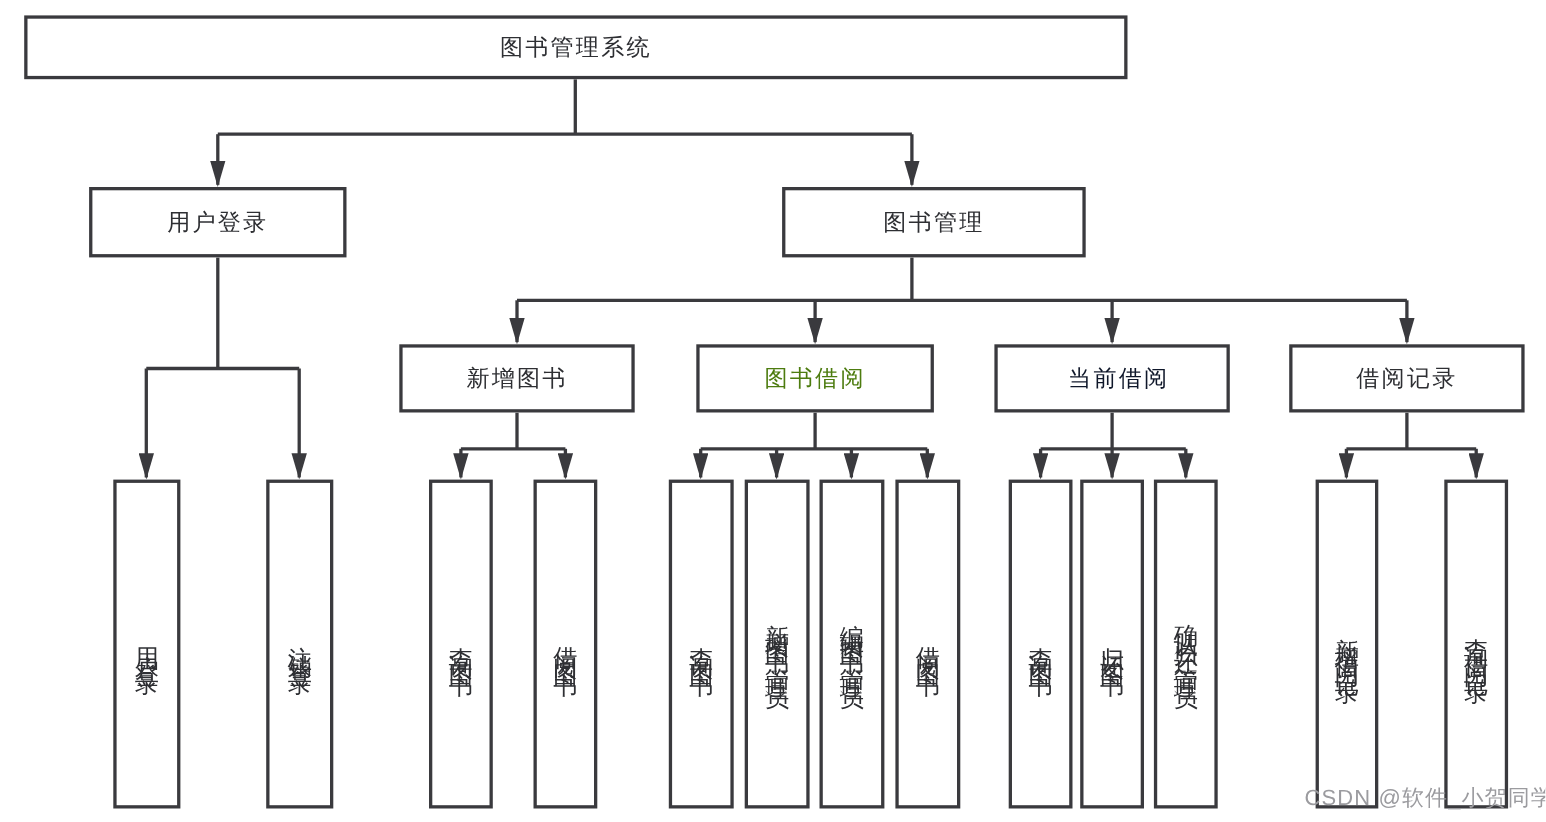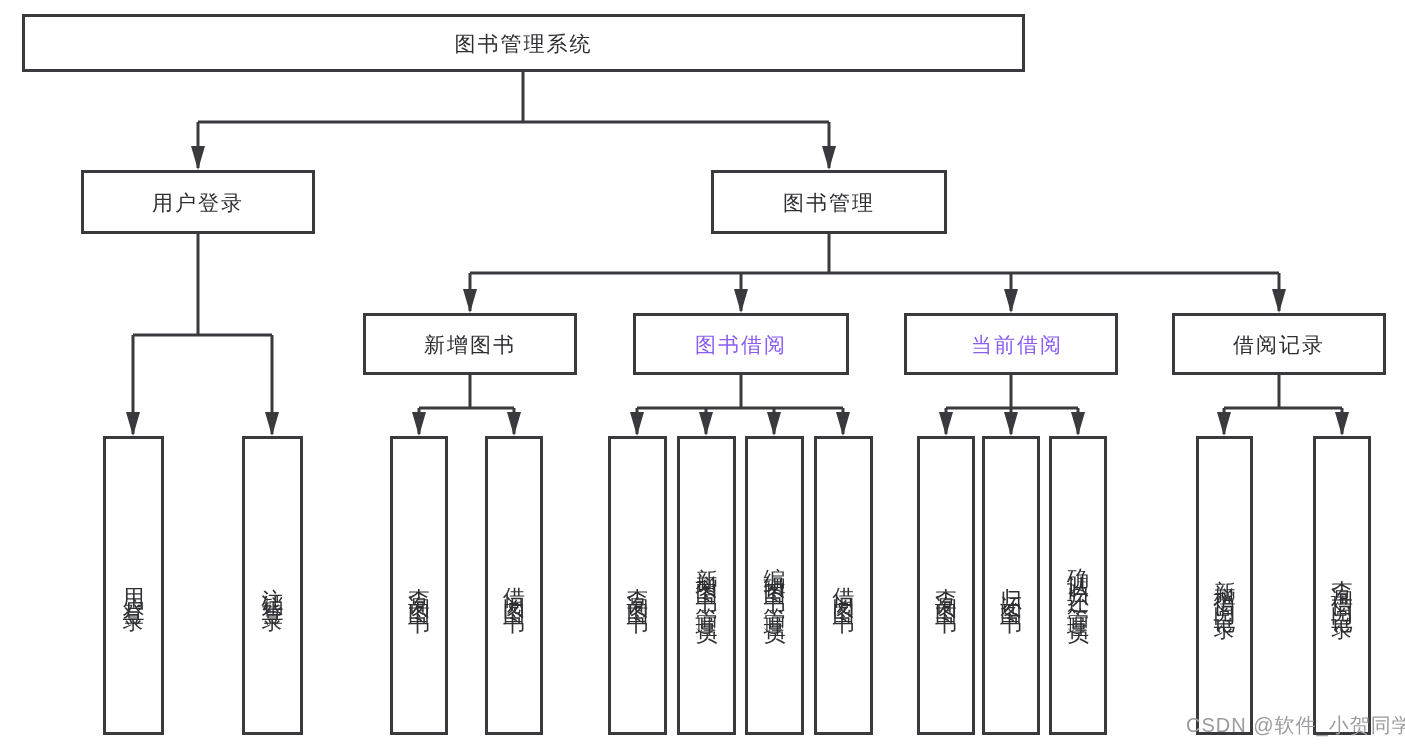--- a/index.html
+++ b/index.html
@@ -91,24 +91,24 @@
       <path d="M1078 408 L1078 434" stroke="#3a3a3e" stroke-width="3" fill="none" marker-end="url(#arrowhead)"></path>
       <path d="M1279 375 L1279 408" stroke="#3a3a3e" stroke-width="3" fill="none"></path>
       <path d="M1224 408 L1342 408" stroke="#3a3a3e" stroke-width="3" fill="none"></path>
       <path d="M1224 408 L1224 434" stroke="#3a3a3e" stroke-width="3" fill="none" marker-end="url(#arrowhead)"></path>
       <path d="M1342 408 L1342 434" stroke="#3a3a3e" stroke-width="3" fill="none" marker-end="url(#arrowhead)"></path>
     </svg>
 
   <div id="nodes-layer">
       <div class="node" style="left: 22px; top: 14px; width: 1003px; height: 58px; border-color: rgb(58, 58, 62); color: rgb(46, 47, 51);">图书管理系统</div>
       <div class="node" style="left: 81px; top: 170px; width: 234px; height: 64px; border-color: rgb(58, 58, 62); color: rgb(46, 47, 51);">用户登录</div>
-      <div class="node" style="left: 711px; top: 170px; width: 236px; height: 64px; border-color: rgb(58, 58, 62); color: rgb(46, 47, 51);">图书管理</div>
+      <div class="node" style="left: 711px; top: 170px; width: 276px; height: 64px; border-color: rgb(58, 58, 62); color: rgb(46, 47, 51);">图书管理</div>
       <div class="node" style="left: 363px; top: 313px; width: 214px; height: 62px; border-color: rgb(58, 58, 62); color: rgb(46, 47, 51);">新增图书</div>
-      <div class="node" style="left: 633px; top: 313px; width: 216px; height: 62px; border-color: rgb(58, 58, 62); color: #8b5cf6;">图书借阅</div>
-      <div class="node" style="left: 904px; top: 313px; width: 214px; height: 62px; border-color: rgb(58, 58, 62); color: #8b5cf6; padding-left: 12px;">当前借阅</div>
+      <div class="node" style="left: 633px; top: 313px; width: 216px; height: 62px; border-color: rgb(58, 58, 62); color: #4d7c0f;">图书借阅</div>
+      <div class="node" style="left: 904px; top: 313px; width: 214px; height: 62px; border-color: rgb(58, 58, 62); color: #0f172a; padding-left: 12px;">当前借阅</div>
       <div class="node" style="left: 1172px; top: 313px; width: 214px; height: 62px; border-color: rgb(58, 58, 62); color: rgb(46, 47, 51);">借阅记录</div>
       <div class="node v" style="left: 103px; top: 436px; width: 61px; height: 299px; border-color: rgb(58, 58, 62); color: rgb(46, 47, 51);">用户登录</div>
       <div class="node v" style="left: 242px; top: 436px; width: 61px; height: 299px; border-color: rgb(58, 58, 62); color: rgb(46, 47, 51);">注销登录</div>
       <div class="node v" style="left: 390px; top: 436px; width: 58px; height: 299px; border-color: rgb(58, 58, 62); color: rgb(46, 47, 51);">查询图书</div>
       <div class="node v" style="left: 485px; top: 436px; width: 58px; height: 299px; border-color: rgb(58, 58, 62); color: rgb(46, 47, 51);">借阅图书</div>
       <div class="node v" style="left: 608px; top: 436px; width: 59px; height: 299px; border-color: rgb(58, 58, 62); color: rgb(46, 47, 51);">查询图书</div>
       <div class="node v" style="left: 677px; top: 436px; width: 59px; height: 299px; border-color: rgb(58, 58, 62); color: rgb(46, 47, 51);">新增图书（管理员）</div>
       <div class="node v" style="left: 745px; top: 436px; width: 59px; height: 299px; border-color: rgb(58, 58, 62); color: rgb(46, 47, 51);">编辑图书（管理员）</div>
       <div class="node v" style="left: 814px; top: 436px; width: 59px; height: 299px; border-color: rgb(58, 58, 62); color: rgb(46, 47, 51);">借阅图书</div>
       <div class="node v" style="left: 917px; top: 436px; width: 58px; height: 299px; border-color: rgb(58, 58, 62); color: rgb(46, 47, 51);">查询图书</div>

